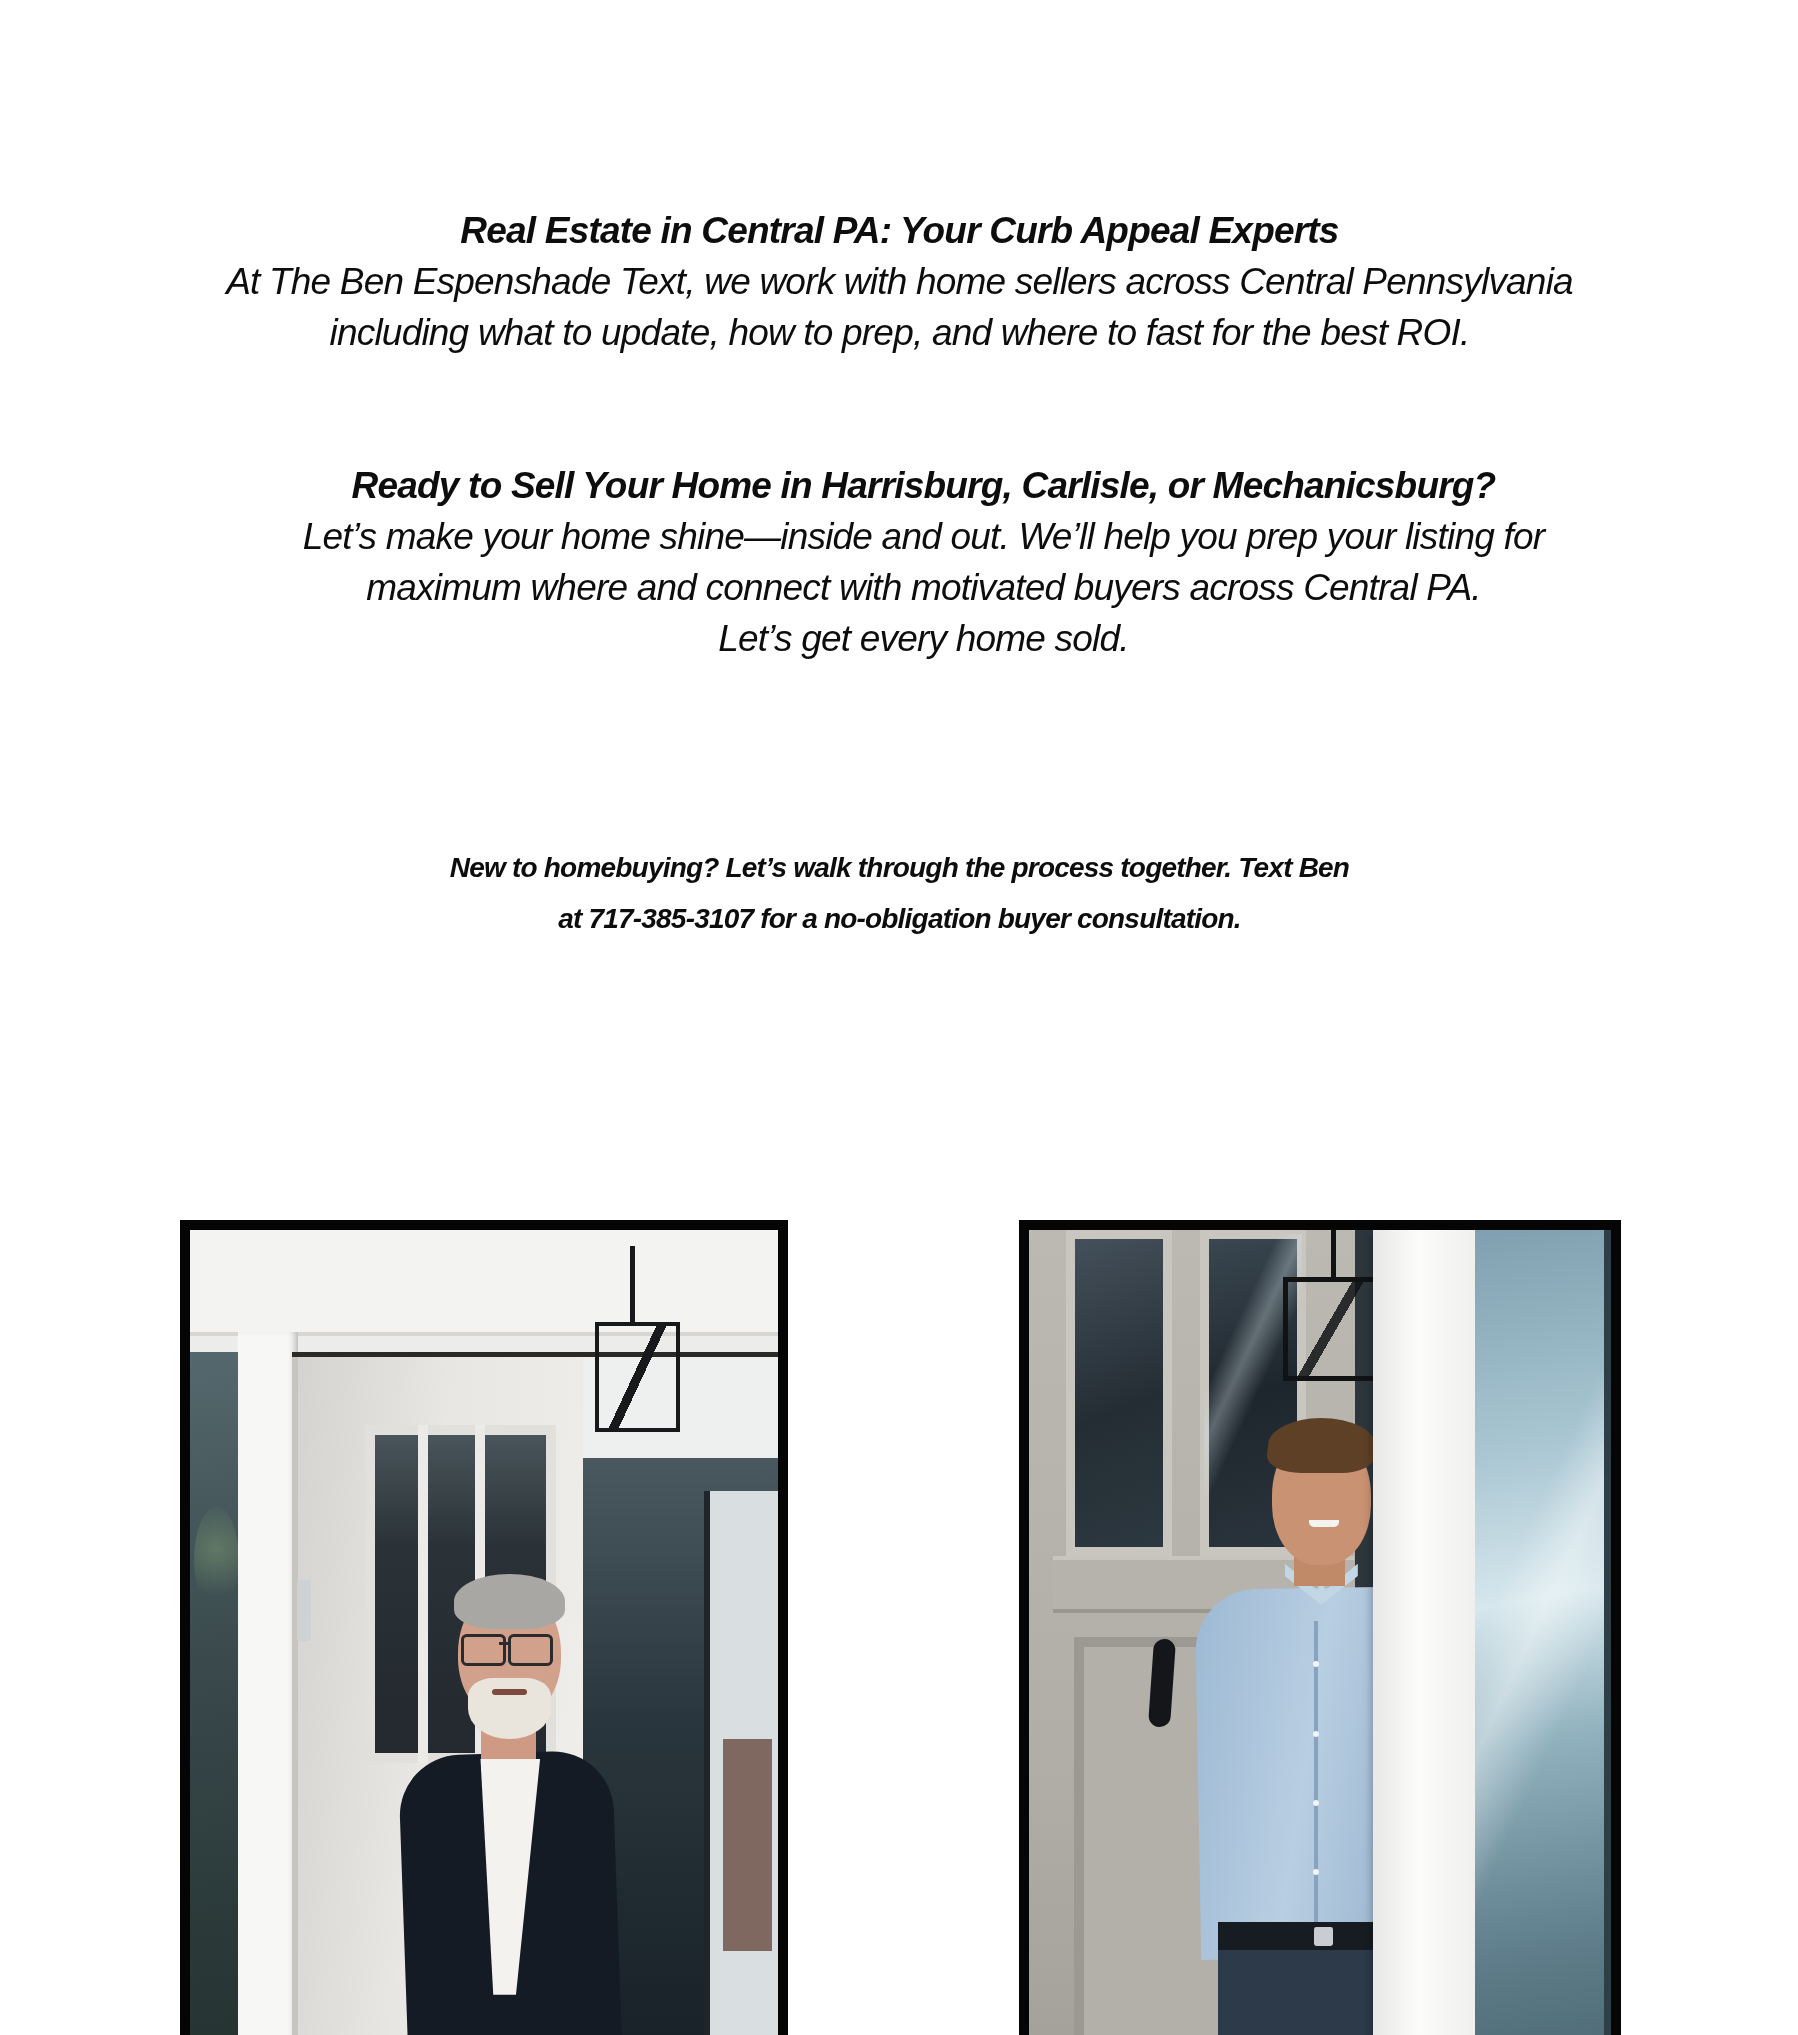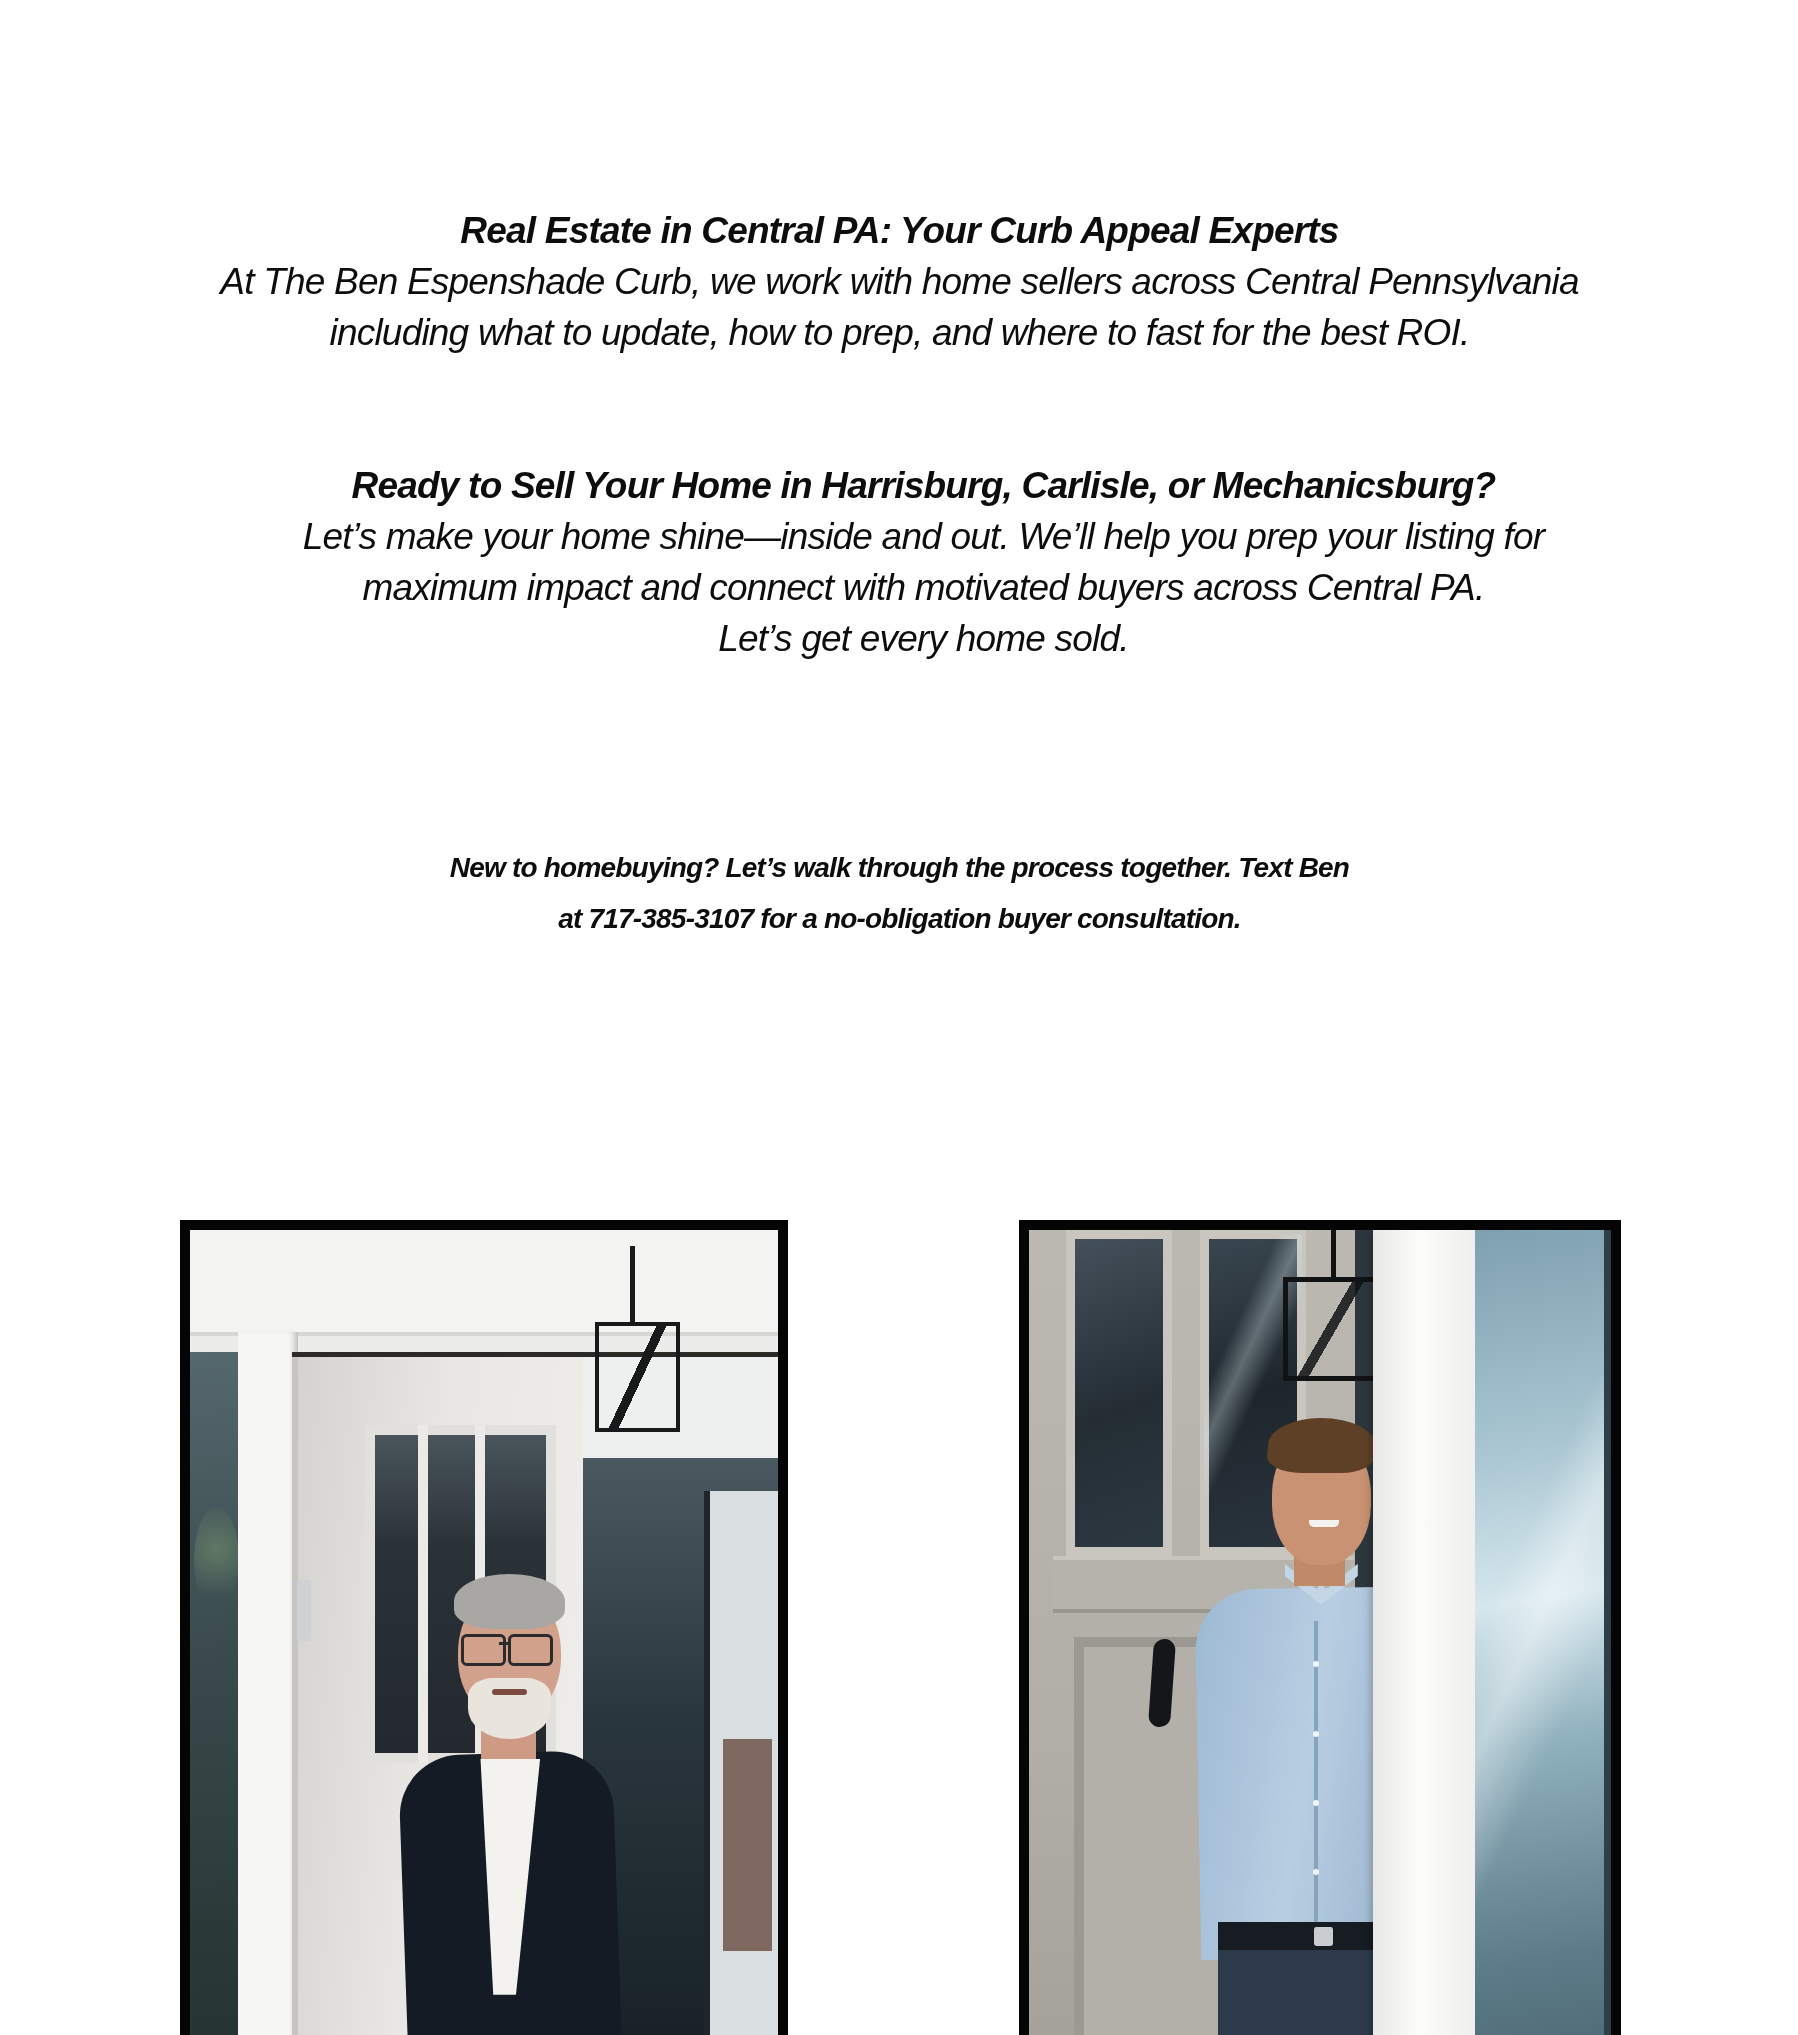--- a/index.html
+++ b/index.html
@@ -97,28 +97,28 @@
      background:linear-gradient(115deg,transparent 35%,rgba(255,255,255,.40) 45%,transparent 58%);}
   .rw-wedge{left:575px;top:0;width:7.3px;height:879px;background:#2e3f48;}
 </style>
 </head>
 <body>
 
 <main class="page">
 
   <section class="tblock" style="top:178px;">
     <div class="line bold">Real Estate in Central PA: Your Curb Appeal Experts</div>
-    <div class="line">At The Ben Espenshade Curb, we work with home sellers across Central Pennsylvania</div>
+    <div class="line">At The Ben Espenshade Text, we work with home sellers across Central Pennsylvania</div>
     <div class="line">including what to update, how to prep, and where to fast for the best ROI.</div>
   </section>
 
   <section class="tblock" style="top:433px;padding-left:48px;">
     <div class="line bold">Ready to Sell Your Home in Harrisburg, Carlisle, or Mechanicsburg?</div>
     <div class="line">Let’s make your home shine—inside and out. We’ll help you prep your listing for</div>
-    <div class="line">maximum impact and connect with motivated buyers across Central PA.</div>
+    <div class="line">maximum where and connect with motivated buyers across Central PA.</div>
     <div class="line">Let’s get every home sold.</div>
   </section>
 
   <section class="tblock" style="top:815px;">
     <div class="hline">New to homebuying? Let’s walk through the process together. Text Ben</div>
     <div class="hline">at 717-385-3107 for a no-obligation buyer consultation.</div>
   </section>
 
 
   <figure id="photo-ed" class="photo" style="margin:0;">

